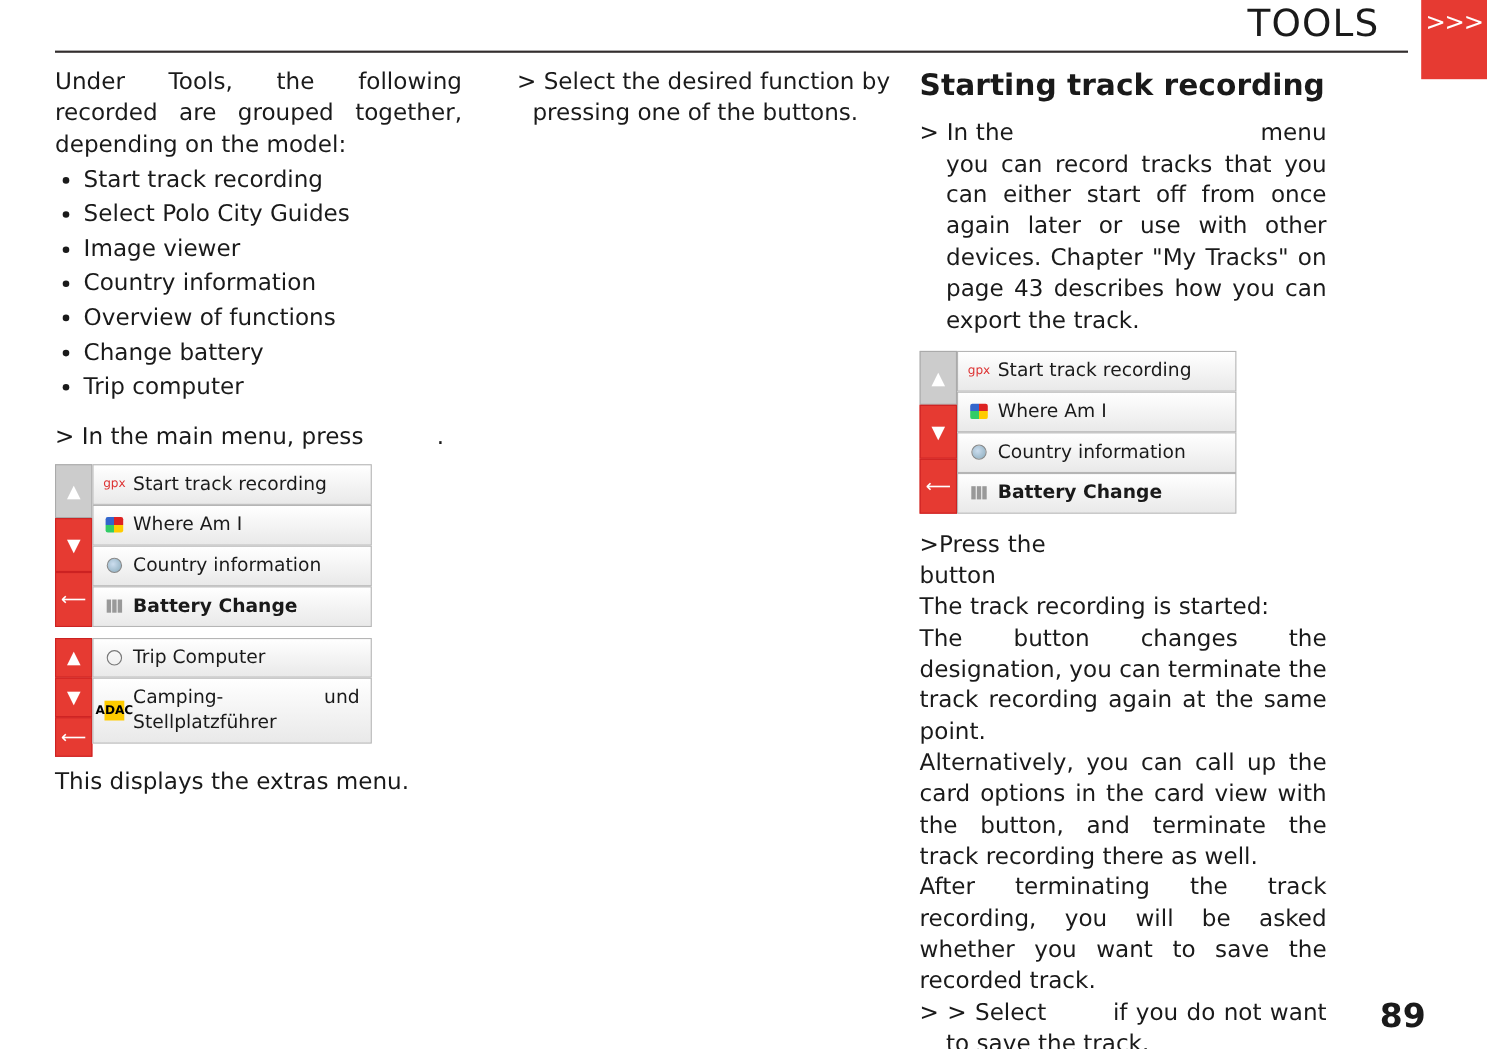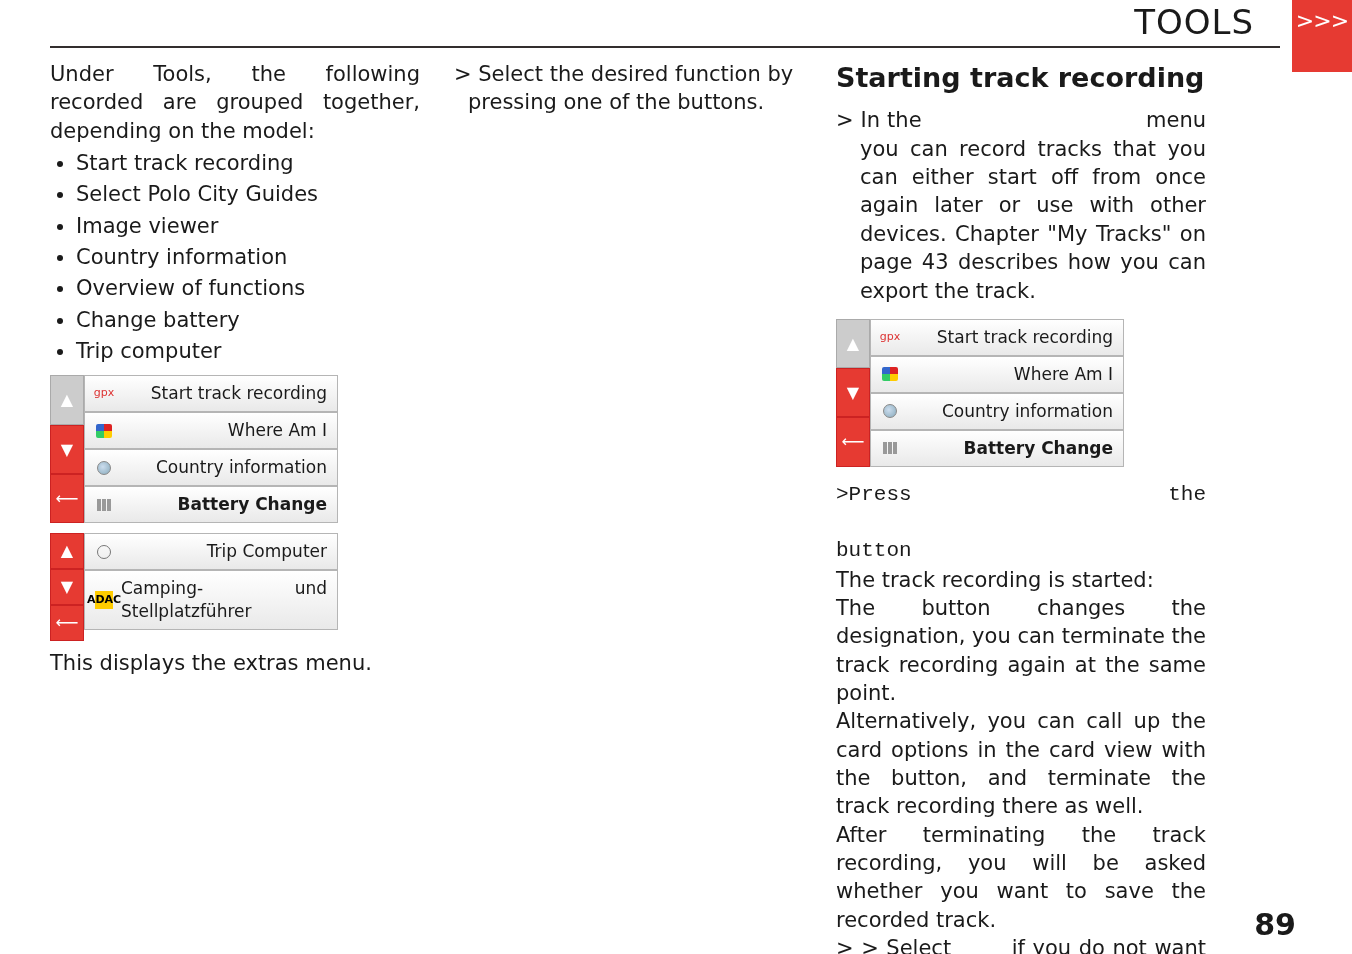--- a/index.html
+++ b/index.html
@@ -20,21 +20,21 @@
   .bullets li { list-style: disc; margin: 3px 0 3px 10px; text-align: left; }
 
   .mainpress { margin-top: 18px; }
 
   .menubox { margin-top: 10px; width: 288px; }
   .menubox .row { display: flex; align-items: stretch; }
   .menubox .sidebtns { width: 34px; display: flex; flex-direction: column; }
   .sbtn { flex: 1; min-height: 36px; background: #ccc; border: 1px solid #aaa; display: flex; align-items: center; justify-content: center; color: #fff; font-size: 16px; }
   .sbtn.red { background: #e63a32; border-color: #c22; }
   .menulist { flex: 1; display: flex; flex-direction: column; }
-  .mitem { padding: 6px 10px; border: 1px solid #b5b5b5; background: #fafafa linear-gradient(#fff,#e9e9e9); font-size: 17px; display: flex; align-items: center; gap: 8px; min-height: 36px; justify-content: space-between; }
+  .mitem { padding: 6px 10px; border: 1px solid #b5b5b5; background: #fafafa linear-gradient(#fff,#e9e9e9); font-size: 17px; display: flex; align-items: center; gap: 8px; min-height: 36px; }
   .bold { font-weight: bold; }
   .micon { width: 18px; height: 18px; display: inline-flex; align-items: center; justify-content: center; font-size: 14px; }
   .gpx  { color: #d33; font-size: 11px; }
   .pflag{ display:inline-block; width:16px; height:14px; background: conic-gradient(#d22 0 25%, #fc0 0 50%, #3c6 0 75%, #36c 0); border-radius:2px; }
   .globe{ width:14px; height:14px; border-radius:50%; border:1px solid #888; background: radial-gradient(circle at 40% 40%, #cde, #8ab); }
   .batt { display:inline-flex; gap:1px; }
   .batt span{ width:4px; height:12px; background:#999; }
   .clock{ width:14px; height:14px; border:1px solid #777; border-radius:50%; position:relative; }
   .adac { background:#ffcc00; color:#000; font-size:11px; font-weight:bold; padding:1px 2px; }
   .book { display:inline-block; width:14px; height:12px; background:#d94; border:1px solid #b73; }
@@ -59,20 +59,25 @@
   <p>Under Tools, the following recorded are grouped together, depending on the model:</p>
   <ul class="bullets">
     <li>Start track recording</li>
     <li>Select Polo City Guides</li>
     <li>Image viewer</li>
     <li>Country information</li>
     <li>Overview of functions</li>
     <li>Change battery</li>
     <li>Trip computer</li>
   </ul>
+  <p class="mainpress">
+    <span>&gt; In the main menu, press </span>
+    <span>&nbsp;&nbsp;&nbsp;&nbsp;&nbsp;&nbsp;&nbsp;&nbsp;</span>
+    <span>.</span>
+  </p>
 
   <div class="menubox">
     <div class="row">
       <div class="sidebtns">
         <div class="sbtn">▲</div>
         <div class="sbtn red">▼</div>
         <div class="sbtn red">⟵</div>
       </div>
       <div class="menulist">
         <div class="mitem">
@@ -122,21 +127,21 @@
             <span>Camping- und Stellplatzführer</span>
           </div>
       </div>
     </div>
   </div>
 
   <p class="caption">This displays the extras menu.</p>
 </div>
 
 <div class="col col2">
-  <p style="text-align:left; text-indent:-14px; padding-left:14px;">&gt; Select the desired function by pressing one of the buttons.</p>
+  <p style="text-align:left; text-indent:-14px; padding-left:14px;margin-left:16px;">&gt; Select the desired function by pressing one of the buttons.</p>
 </div>
 
 <div class="col col3">
   <div class="heading3">Starting track recording</div>
 
   <p style="padding-left:24px; text-indent:-24px;">
     <span>&gt; In the </span>
     <span>&nbsp;&nbsp;&nbsp;&nbsp;&nbsp;&nbsp;&nbsp;&nbsp;&nbsp;&nbsp;&nbsp;&nbsp;&nbsp;&nbsp;&nbsp;&nbsp;&nbsp;&nbsp;&nbsp;&nbsp;&nbsp;&nbsp;&nbsp;&nbsp;&nbsp;&nbsp;&nbsp;&nbsp;&nbsp;&nbsp;</span>
     <span> menu you can record tracks that you can either start off from once again later or use with other devices. Chapter "My Tracks" on page 43 describes how you can export the track.</span>
   </p>
@@ -170,21 +175,21 @@
               <span></span>
               <span></span>
               <span></span>
             </span>
             <span>Battery Change</span>
           </div>
       </div>
     </div>
   </div>
 
-  <p style="margin-top:14px;font-family:Liberation Mono, monospace;">
+  <p style="margin-top:14px;">
     <span>&gt;Press the </span>
     <span>&nbsp;&nbsp;&nbsp;&nbsp;&nbsp;&nbsp;&nbsp;&nbsp;&nbsp;&nbsp;&nbsp;&nbsp;&nbsp;&nbsp;&nbsp;&nbsp;&nbsp;&nbsp;&nbsp;&nbsp;&nbsp;&nbsp;&nbsp;&nbsp;&nbsp;&nbsp;&nbsp;&nbsp;&nbsp;&nbsp;&nbsp;&nbsp;&nbsp;&nbsp;</span>
     <span> button</span>
   </p>
   <p>The track recording is started:</p>
   <p>The button changes the designation, you can terminate the track recording again at the same point.</p>
   <p>Alternatively, you can call up the card options in the card view with the      button, and terminate the track recording there as well.</p>
   <p>After terminating the track recording, you will be asked whether you want to save the recorded track.</p>
   <p style="padding-left:24px; text-indent:-24px;">
     <span>&gt; &gt; Select </span>

